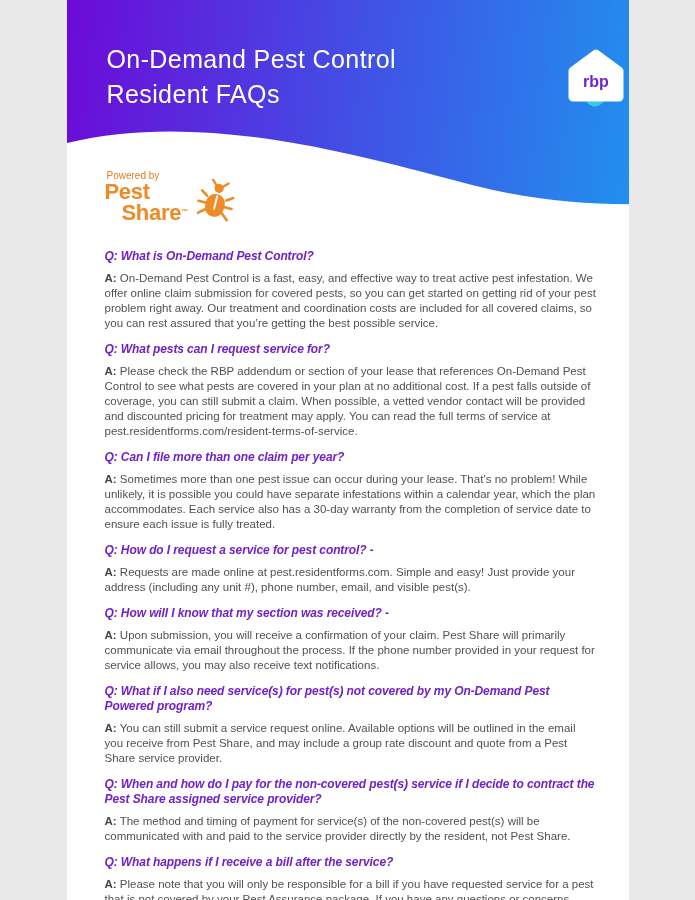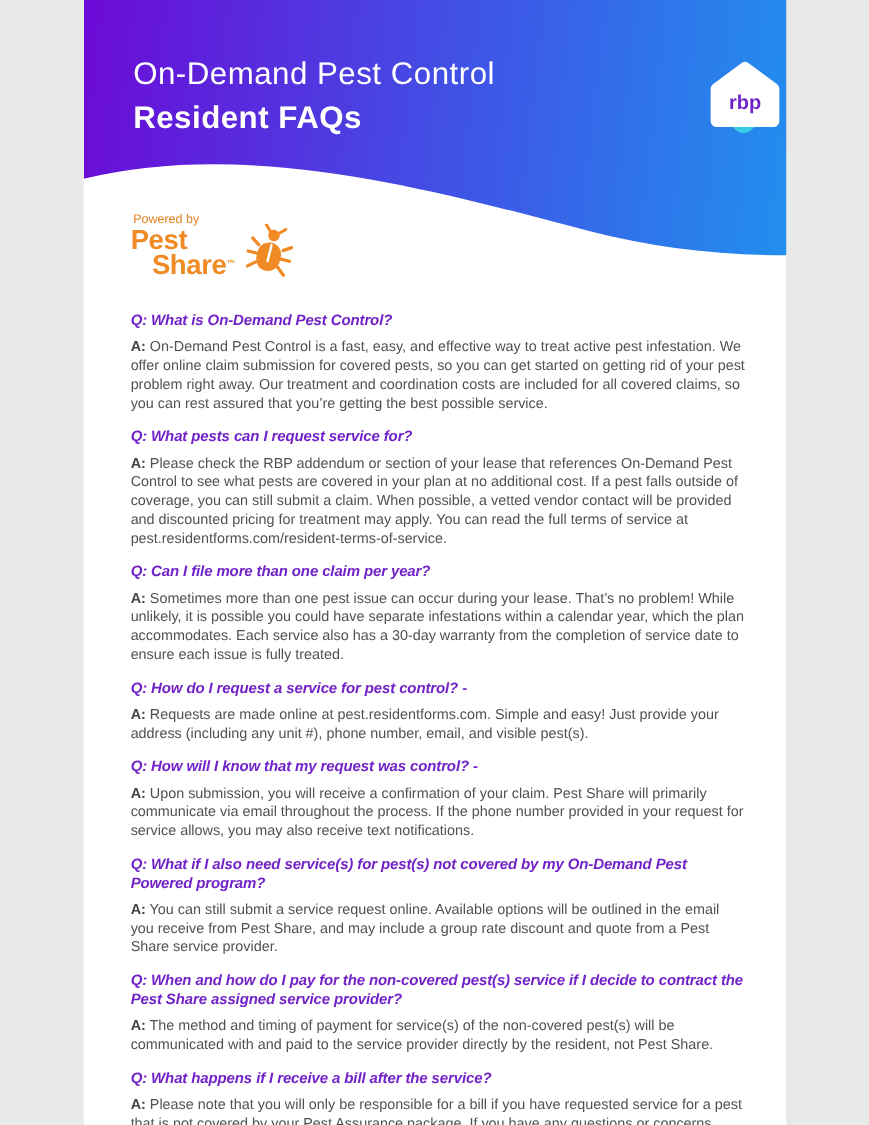--- a/index.html
+++ b/index.html
@@ -9,21 +9,21 @@
     margin:0 auto;
     background:#ffffff;
     font-family:"Liberation Sans","DejaVu Sans",sans-serif;
     overflow:hidden;
   }
   
   .header{position:relative;width:695px;height:215px;}
   .header svg.wave{position:absolute;top:0;left:0;display:block;}
   .titles{position:absolute;left:40px;top:42px;color:#fff;}
   .title-main{font-size:25px;font-weight:400;letter-spacing:.4px;line-height:34px;}
-  .title-sub{font-size:25px;font-weight:700;letter-spacing:.4px;line-height:36px;}
+  .title-sub{font-size:25px;font-weight:400;letter-spacing:.4px;line-height:36px;}
   .brand-row{position:absolute;top:46px;right:52px;display:flex;align-items:center;gap:9px;}
   .sn{color:#fff;position:relative;padding-left:13px;}
   .sn .by{position:absolute;left:0;top:16px;font-size:8px;font-weight:400;opacity:.95;}
   .sn .l1{display:block;font-size:14px;font-weight:700;line-height:13px;letter-spacing:.3px;}
   .sn .l2{display:block;font-size:15px;font-weight:700;line-height:13px;letter-spacing:.3px;margin-left:14px;}
   
   .powered{position:absolute;left:38px;top:170px;width:132px;color:#ef8a25;}
   .powered .caption{font-size:10px;font-weight:400;color:#e2801f;margin:0 0 1px 2px;}
   .powered .brand{font-weight:700;font-size:22px;line-height:20px;letter-spacing:-.3px;}
   .powered .brand .line2{margin-left:17px;}
@@ -127,21 +127,21 @@
       <h3 class="q">Q: Can I file more than one claim per year?</h3>
       <p class="a"><b>A:</b> <span>Sometimes more than one pest issue can occur during your lease. That’s no problem! While unlikely, it is possible you could have separate infestations within a calendar year, which the plan accommodates. Each service also has a 30-day warranty from the completion of service date to ensure each issue is fully treated.</span></p>
     </section>
 
     <section class="faq-item">
       <h3 class="q">Q: How do I request a service for pest control? -</h3>
       <p class="a"><b>A:</b> <span>Requests are made online at pest.residentforms.com. Simple and easy! Just provide your address (including any unit #), phone number, email, and visible pest(s).</span></p>
     </section>
 
     <section class="faq-item">
-      <h3 class="q">Q: How will I know that my request was control? -</h3>
+      <h3 class="q">Q: How will I know that my section was received? -</h3>
       <p class="a"><b>A:</b> <span>Upon submission, you will receive a confirmation of your claim. Pest Share will primarily communicate via email throughout the process. If the phone number provided in your request for service allows, you may also receive text notifications.</span></p>
     </section>
 
     <section class="faq-item">
       <h3 class="q">Q: What if I also need service(s) for pest(s) not covered by my On-Demand Pest Powered program?</h3>
       <p class="a"><b>A:</b> <span>You can still submit a service request online. Available options will be outlined in the email you receive from Pest Share, and may include a group rate discount and quote from a Pest Share service provider.</span></p>
     </section>
 
     <section class="faq-item">
       <h3 class="q">Q: When and how do I pay for the non-covered pest(s) service if I decide to contract the Pest Share assigned service provider?</h3>

